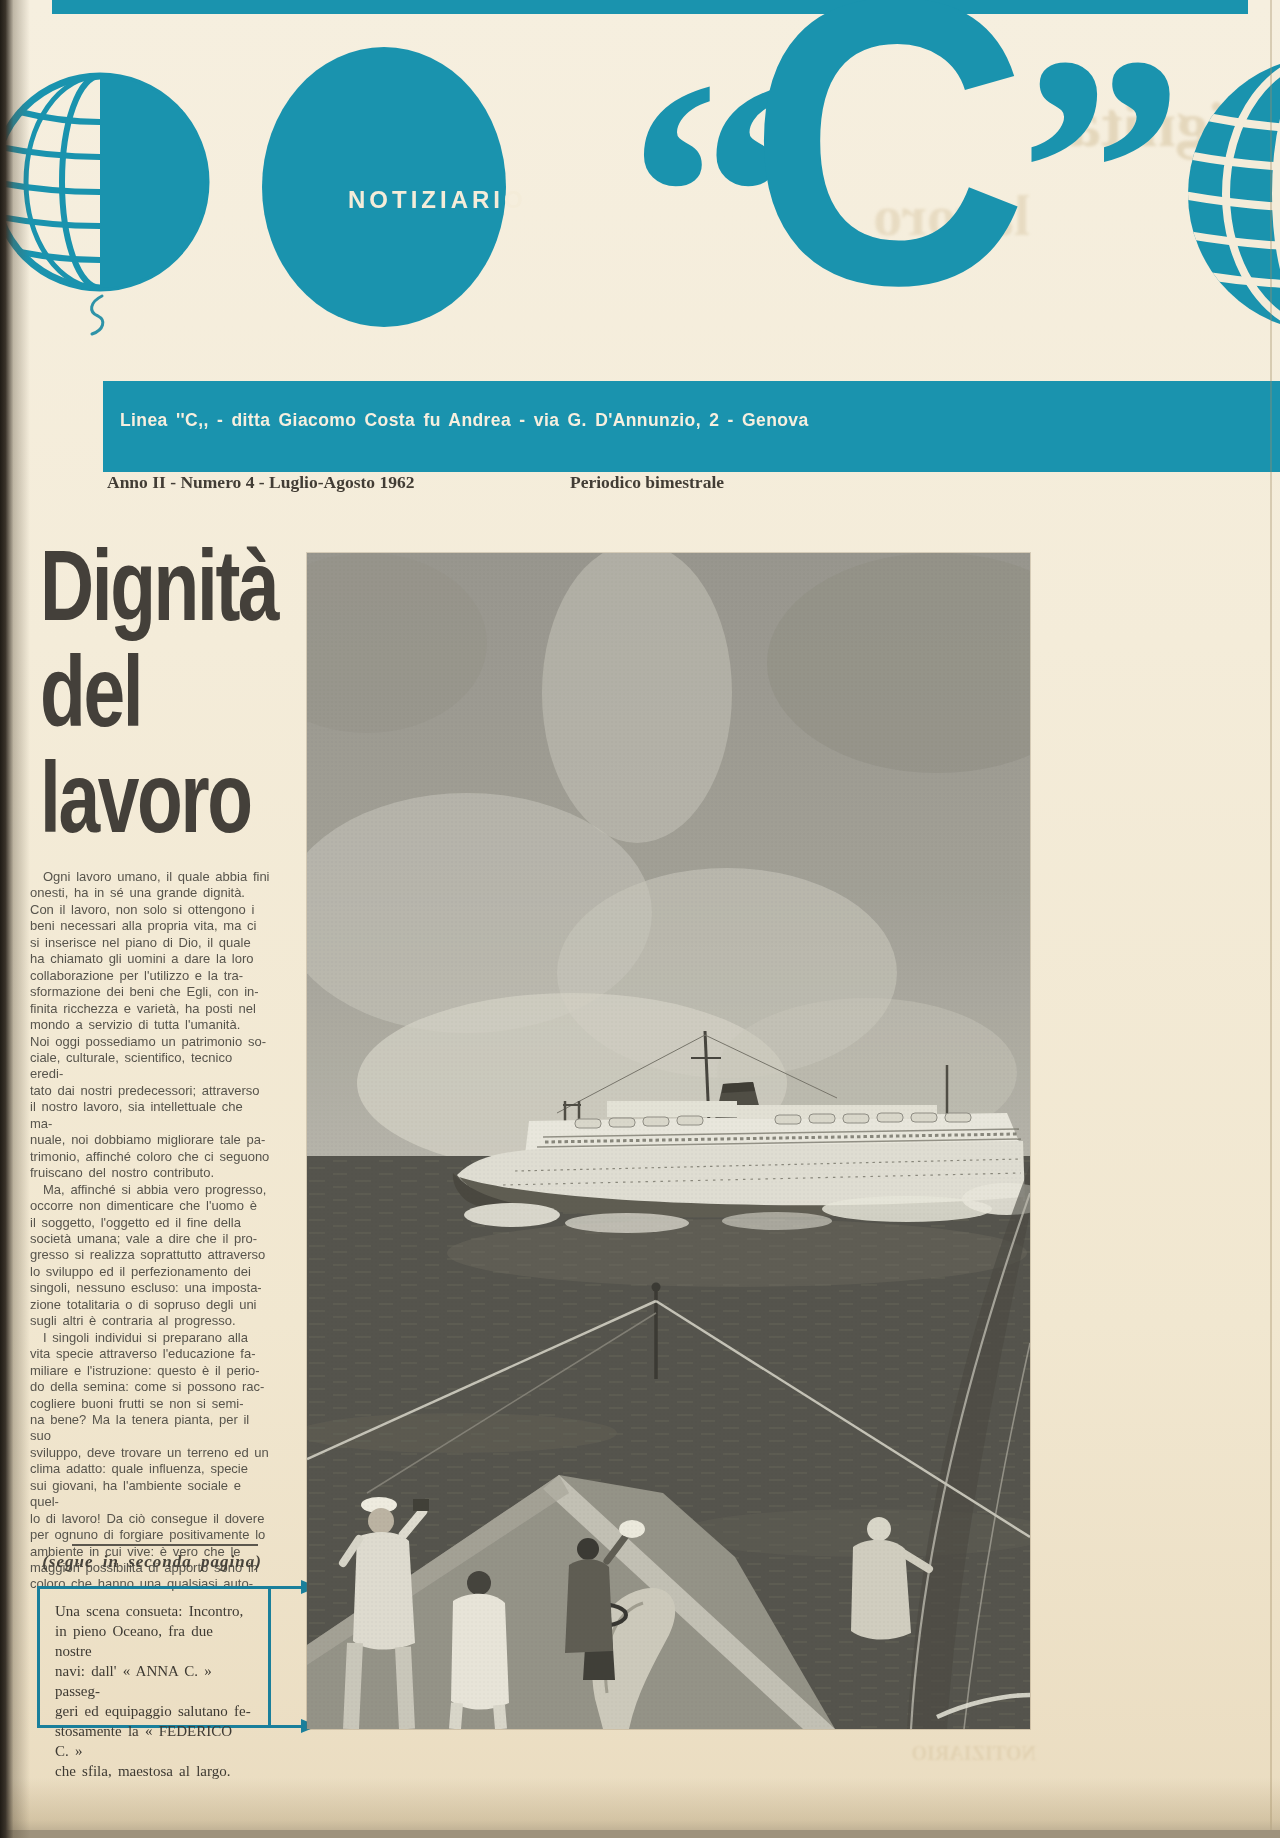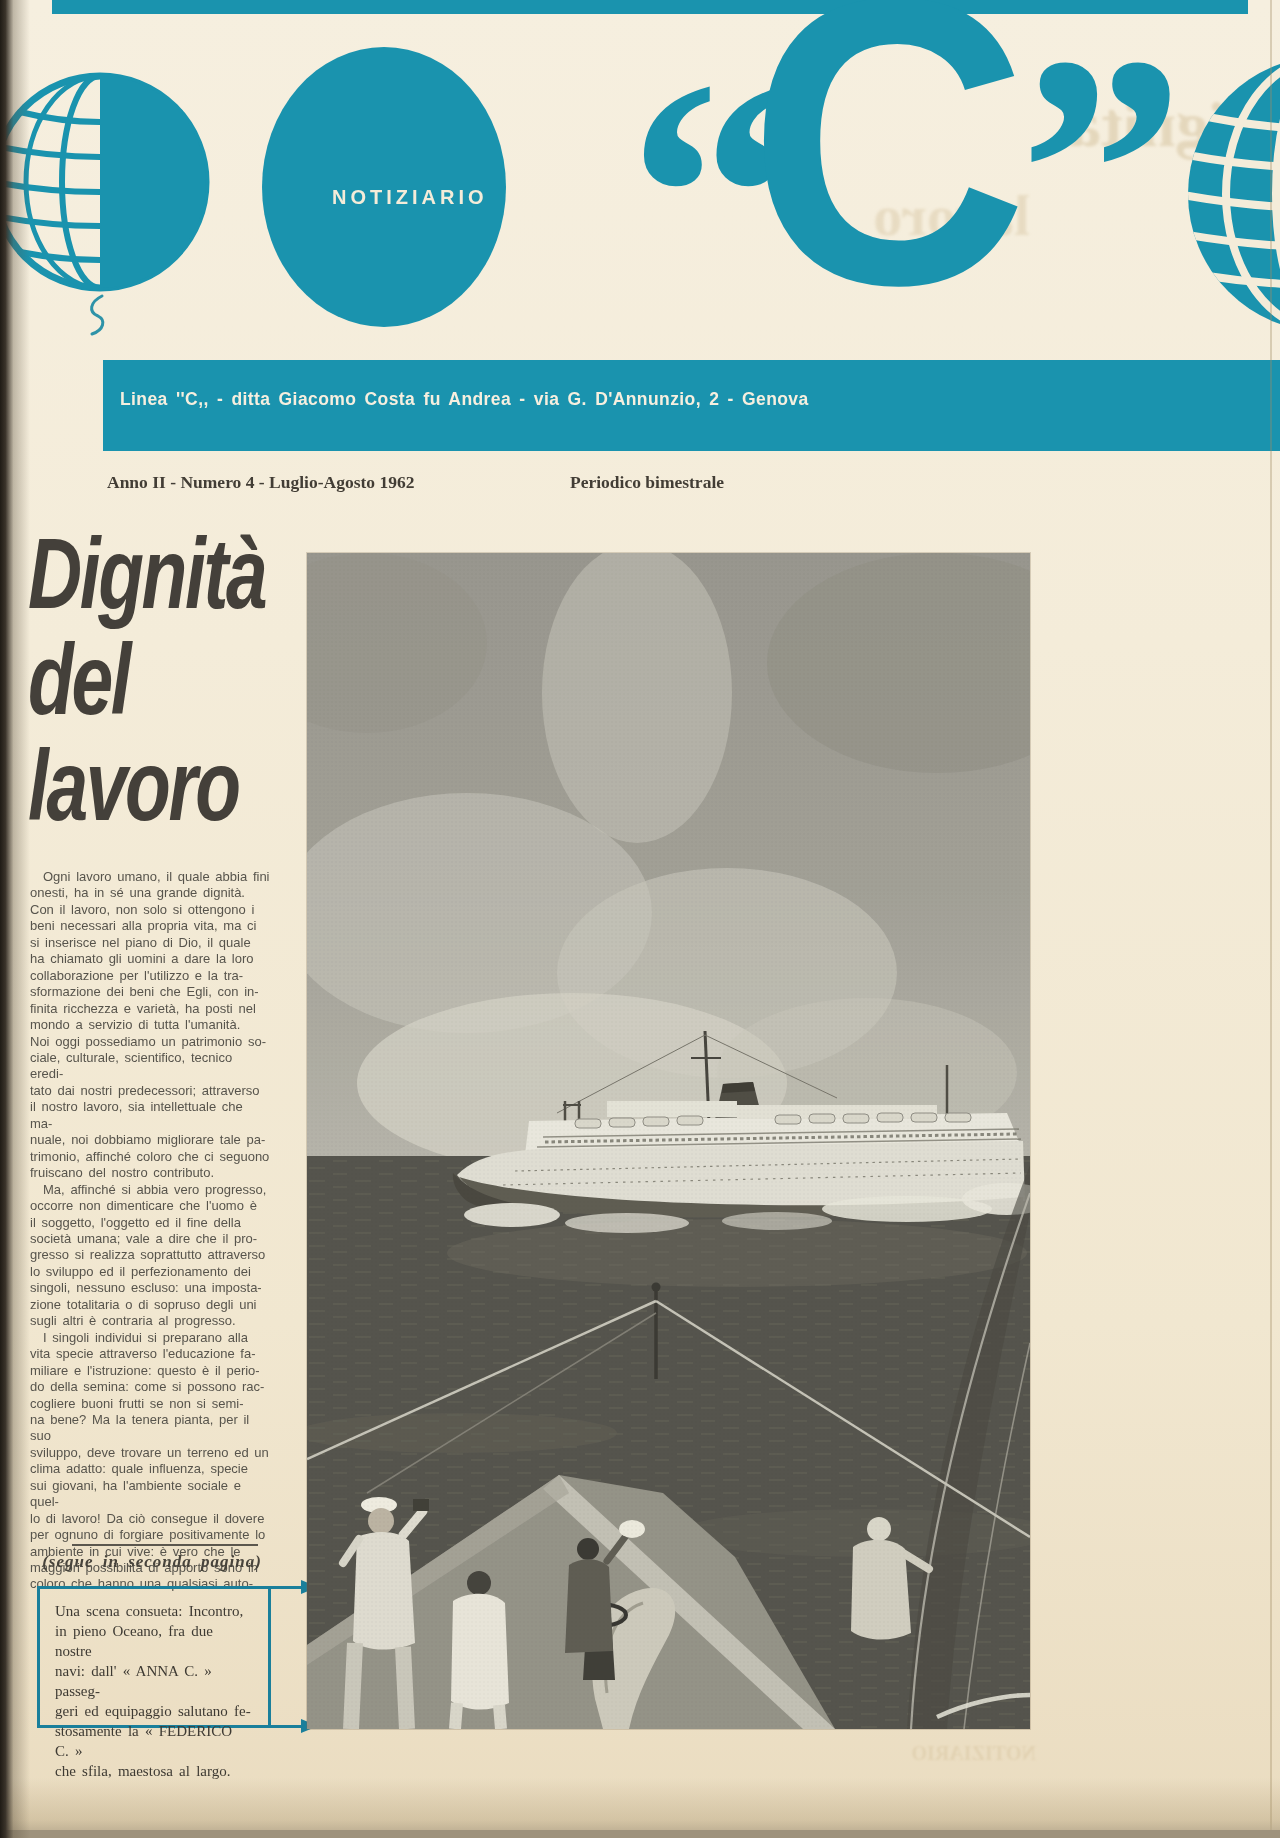--- a/index.html
+++ b/index.html
@@ -10,38 +10,38 @@
   .spine{position:absolute;left:0;top:0;width:30px;height:100%;
     background:linear-gradient(90deg,#1f1b15 0%,#3a332a 18%,rgba(90,80,62,.35) 45%,rgba(120,105,80,0) 100%);}
   .right-edge{position:absolute;right:8px;top:0;width:2px;height:100%;background:rgba(160,140,100,.35);}
   .bottom-curl{position:absolute;left:0;bottom:0;width:100%;height:60px;
     background:linear-gradient(180deg,rgba(190,170,130,0) 0%,rgba(170,150,112,.35) 70%,#b4a68b 100%);}
   .bottom-lip{position:absolute;left:0;bottom:0;width:100%;height:8px;background:#9e927c;}
   
   .topbar{position:absolute;left:52px;top:0;width:1196px;height:14px;background:#1a93ae;}
   .globe-left{position:absolute;left:-12px;top:66px;}
   .circle-o{position:absolute;left:262px;top:47px;width:244px;height:280px;border-radius:50%;background:#1a93ae;}
-  .notiziario{position:absolute;left:332px;top:186px;font-size:20px;font-weight:bold;
+  .notiziario{position:absolute;left:348px;top:186px;font-size:24px;font-weight:bold;
     letter-spacing:4px;color:#f4ecd9;}
   .open-quotes,.close-quotes{position:absolute;font-family:"Liberation Serif",serif;
     font-weight:bold;color:#1a93ae;line-height:1;}
   .open-quotes{left:628px;top:30px;font-size:330px;}
   .close-quotes{left:1022px;top:-165px;font-size:330px;}
   .big-c{position:absolute;left:748px;top:-62px;font-size:400px;line-height:1;font-weight:bold;
     color:#1a93ae;transform:scale(.97,1.02);transform-origin:left top;}
   .globe-right{position:absolute;left:1174px;top:50px;}
   .ghost{position:absolute;font-family:"Liberation Serif",serif;font-weight:bold;color:#c9b286;
     transform:scale(-1,1);filter:blur(1.5px);opacity:.38;}
   .ghost1{left:1052px;top:88px;font-size:64px;width:220px;}
   .ghost2{left:830px;top:182px;font-size:58px;width:200px;opacity:.3;}
   .ghost3{left:806px;top:1742px;font-size:20px;width:230px;opacity:.28;filter:blur(1px);}
   .squiggle{position:absolute;left:84px;top:292px;}
 
   
-  .address-bar{position:absolute;left:103px;top:360px;width:1177px;height:91px;background:#1a93ae;}
+  .address-bar{position:absolute;left:103px;top:381px;width:1177px;height:91px;background:#1a93ae;}
   .address-bar span{position:absolute;left:17px;top:29px;font-size:17.5px;font-weight:bold;
     color:#f6efdf;letter-spacing:.4px;word-spacing:3px;}
 
   
   .issue-line{position:absolute;left:0;top:472px;width:1280px;height:24px;
     font-family:"Liberation Serif",serif;font-weight:bold;font-size:17.5px;color:#423d35;padding-left:12px;}
   .issue-left{position:absolute;left:107px;}
   .issue-center{position:absolute;left:487px;width:320px;text-align:center;}
   .issue-right{position:absolute;left:722px;width:340px;}
 
@@ -138,21 +138,21 @@
 
   <div class="address-bar">
     <span>Linea ''C,, - ditta Giacomo Costa fu Andrea - via G. D'Annunzio, 2 - Genova</span>
   </div>
 
   <div class="issue-line">
     <span class="issue-left">Anno II - Numero 4 - Luglio-Agosto 1962</span>
     <span class="issue-center">Periodico bimestrale</span>
   </div>
 
-  <h1 class="headline" style="margin:0;font-style:italic;">
+  <h1 class="headline" style="margin:12px;">
     <span>Dignità</span>
     <span>del</span>
     <span>lavoro</span>
   </h1>
 
   <div class="bodycopy">
     <p>Ogni lavoro umano, il quale abbia fini
 onesti, ha in sé una grande dignità.
 Con il lavoro, non solo si ottengono i
 beni necessari alla propria vita, ma ci

